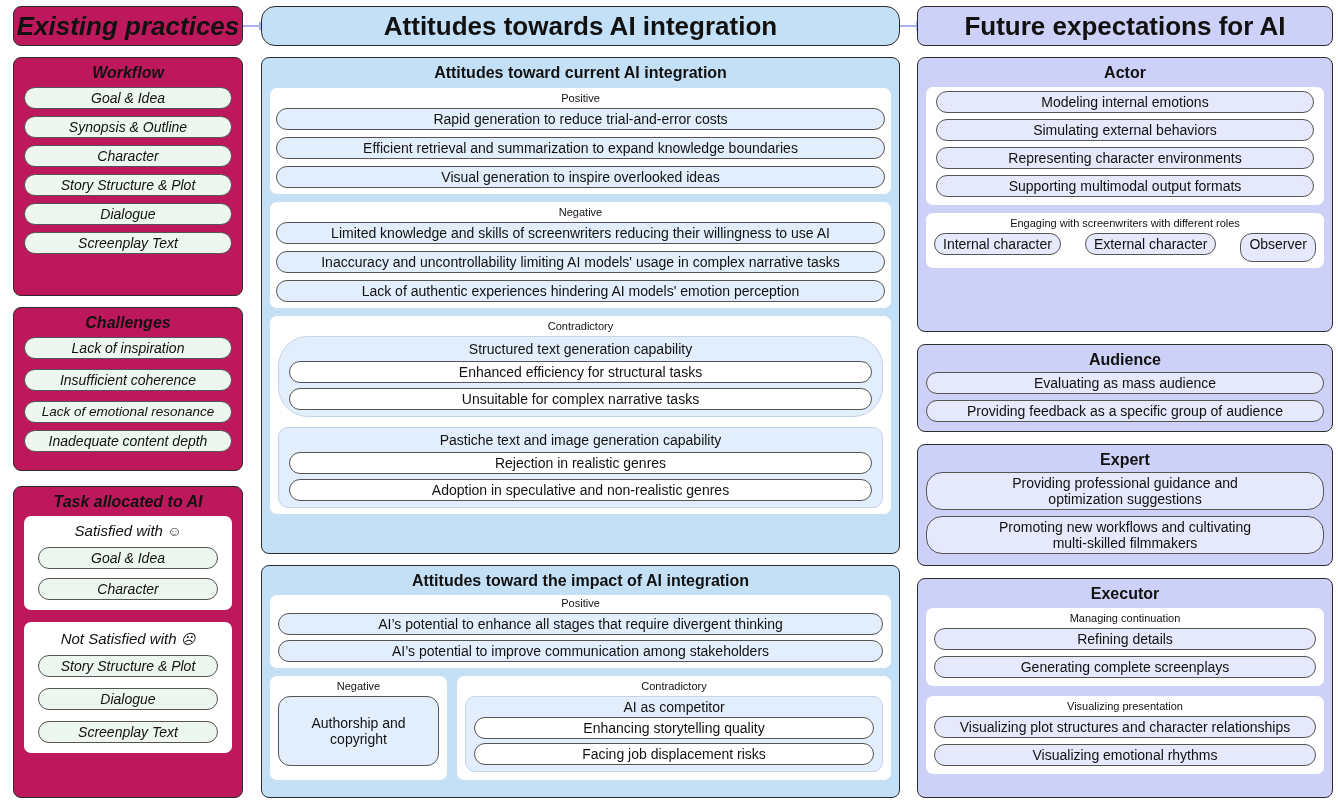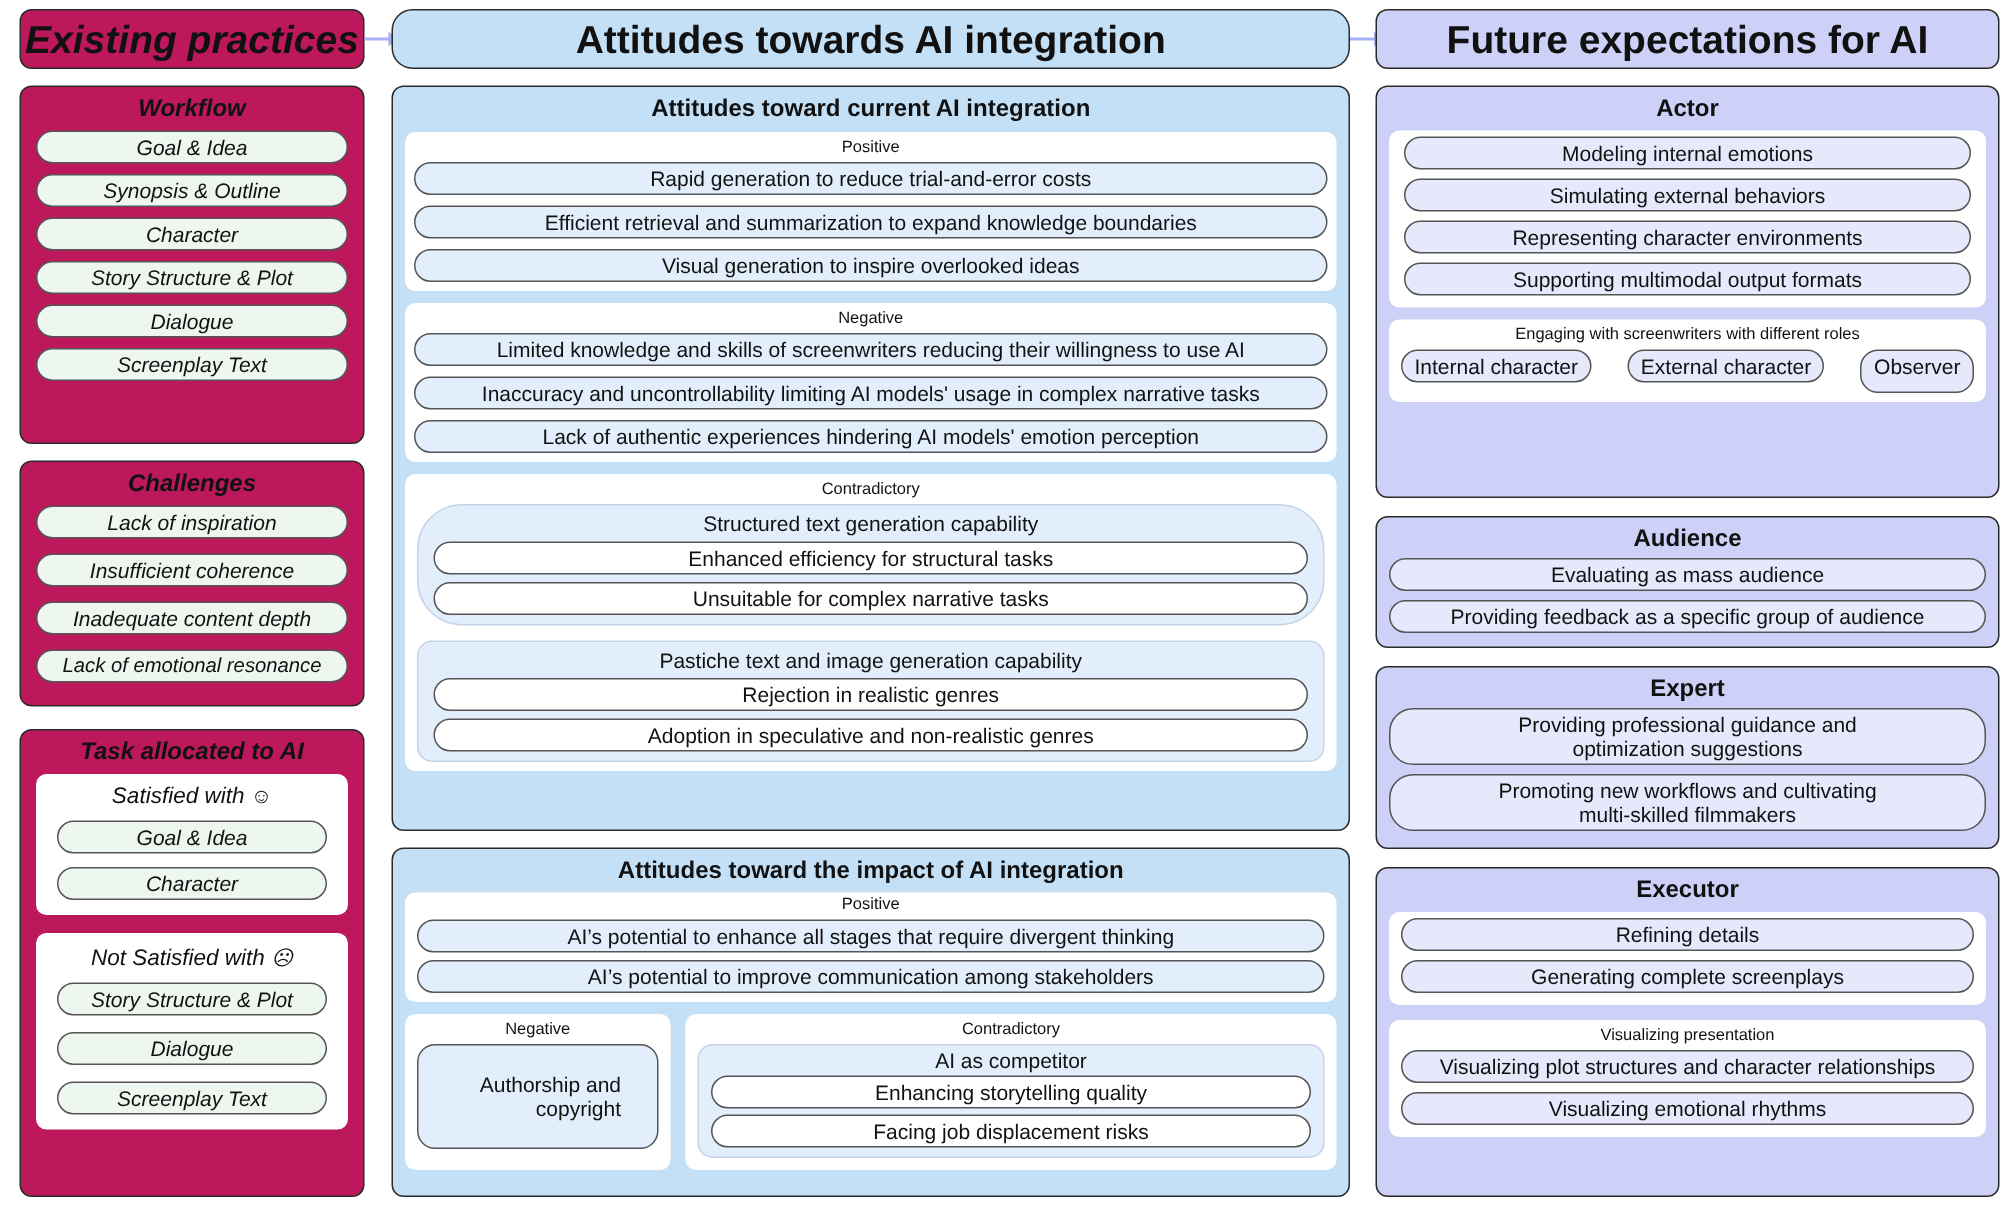--- a/index.html
+++ b/index.html
@@ -49,22 +49,22 @@
   <div class="pill g">Character</div>
   <div class="pill g">Story Structure &amp; Plot</div>
   <div class="pill g">Dialogue</div>
   <div class="pill g">Screenplay Text</div>
 </div>
 
 <div class="abs panel green" style="left:13px;top:307px;width:230px;height:164px;padding:6px 10px;">
   <div class="ptitle">Challenges</div>
   <div class="pill g" style="margin-bottom:10px;">Lack of inspiration</div>
   <div class="pill g" style="margin-bottom:10px;">Insufficient coherence</div>
+  <div class="pill g" style="padding:2px 0;font-size:13.5px;">Lack of emotional resonance</div>
   <div class="pill g" style="margin-bottom:10px;">Inadequate content depth</div>
-  <div class="pill g" style="padding:2px 0;font-size:13.5px;">Lack of emotional resonance</div>
 </div>
 
 <div class="abs panel green" style="left:13px;top:486px;width:230px;height:312px;padding:6px 10px;">
   <div class="ptitle">Task allocated to AI</div>
   <div class="sub" style="padding:6px 14px 10px;margin-bottom:12px;">
     <div class="stitle n" style="margin-bottom:8px;font-size:15px;"><span>Satisfied with</span> <span class="face">☺</span></div>
     <div class="pill g" style="margin-bottom:9px;">Goal &amp; Idea</div>
     <div class="pill g">Character</div>
   </div>
   <div class="sub" style="padding:8px 14px 10px;">
@@ -107,21 +107,21 @@
 <div class="abs panel blue" style="left:261px;top:565px;width:639px;height:233px;">
   <div class="ptitle">Attitudes toward the impact of AI integration</div>
   <div class="sub" style="padding:2px 8px 6px;">
     <div class="stitle">Positive</div>
     <div class="pill b" style="margin-bottom:5px;">AI’s potential to enhance all stages that require divergent thinking</div>
     <div class="pill b">AI’s potential to improve communication among stakeholders</div>
   </div>
   <div class="row" style="gap:10px;">
     <div class="sub" style="width:177px;height:104px;margin-bottom:0;padding:4px 8px 8px;">
       <div class="stitle">Negative</div>
-      <div style="background:#e3eefc;border:1px solid #555;border-radius:12px;height:70px;display:flex;align-items:center;justify-content:center;text-align:right;font-size:14px;padding:0 24px;">Authorship and copyright</div>
+      <div style="background:#e3eefc;border:1px solid #555;border-radius:12px;height:70px;display:flex;align-items:center;justify-content:center;text-align:center;font-size:14px;padding:0 24px;">Authorship and copyright</div>
     </div>
     <div class="sub" style="flex:1;height:104px;margin-bottom:0;padding:4px 8px 8px;">
       <div class="stitle">Contradictory</div>
       <div class="inner" style="padding:2px 8px 6px;">
         <div class="stitle n" style="font-size:14px;margin-bottom:2px;">AI as competitor</div>
         <div class="pill w" style="margin-bottom:4px;">Enhancing storytelling quality</div>
         <div class="pill w">Facing job displacement risks</div>
       </div>
     </div>
   </div>
@@ -153,20 +153,21 @@
 
 <div class="abs panel purple" style="left:917px;top:444px;width:416px;height:122px;">
   <div class="ptitle" style="margin-bottom:3px;">Expert</div>
   <div class="pill p" style="padding:2px 70px;margin-bottom:6px;border-radius:16px;">Providing professional guidance and optimization suggestions</div>
   <div class="pill p" style="padding:2px 70px;border-radius:16px;">Promoting new workflows and cultivating multi-skilled filmmakers</div>
 </div>
 
 <div class="abs panel purple" style="left:917px;top:578px;width:416px;height:220px;">
   <div class="ptitle">Executor</div>
   <div class="sub" style="padding:4px 8px 8px;margin-bottom:10px;">
+    <div class="stitle">Managing continuation</div>
     <div class="pill p" style="margin-bottom:6px;">Refining details</div>
     <div class="pill p">Generating complete screenplays</div>
   </div>
   <div class="sub" style="padding:4px 8px 8px;margin-bottom:0;">
     <div class="stitle">Visualizing presentation</div>
     <div class="pill p" style="margin-bottom:6px;padding:2px 0;">Visualizing plot structures and character relationships</div>
     <div class="pill p">Visualizing emotional rhythms</div>
   </div>
 </div>
 

